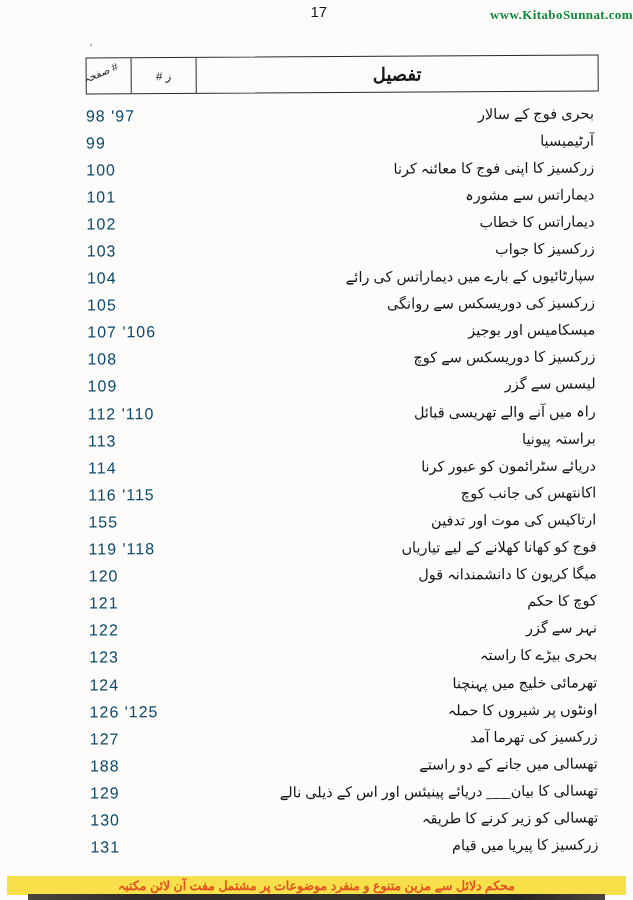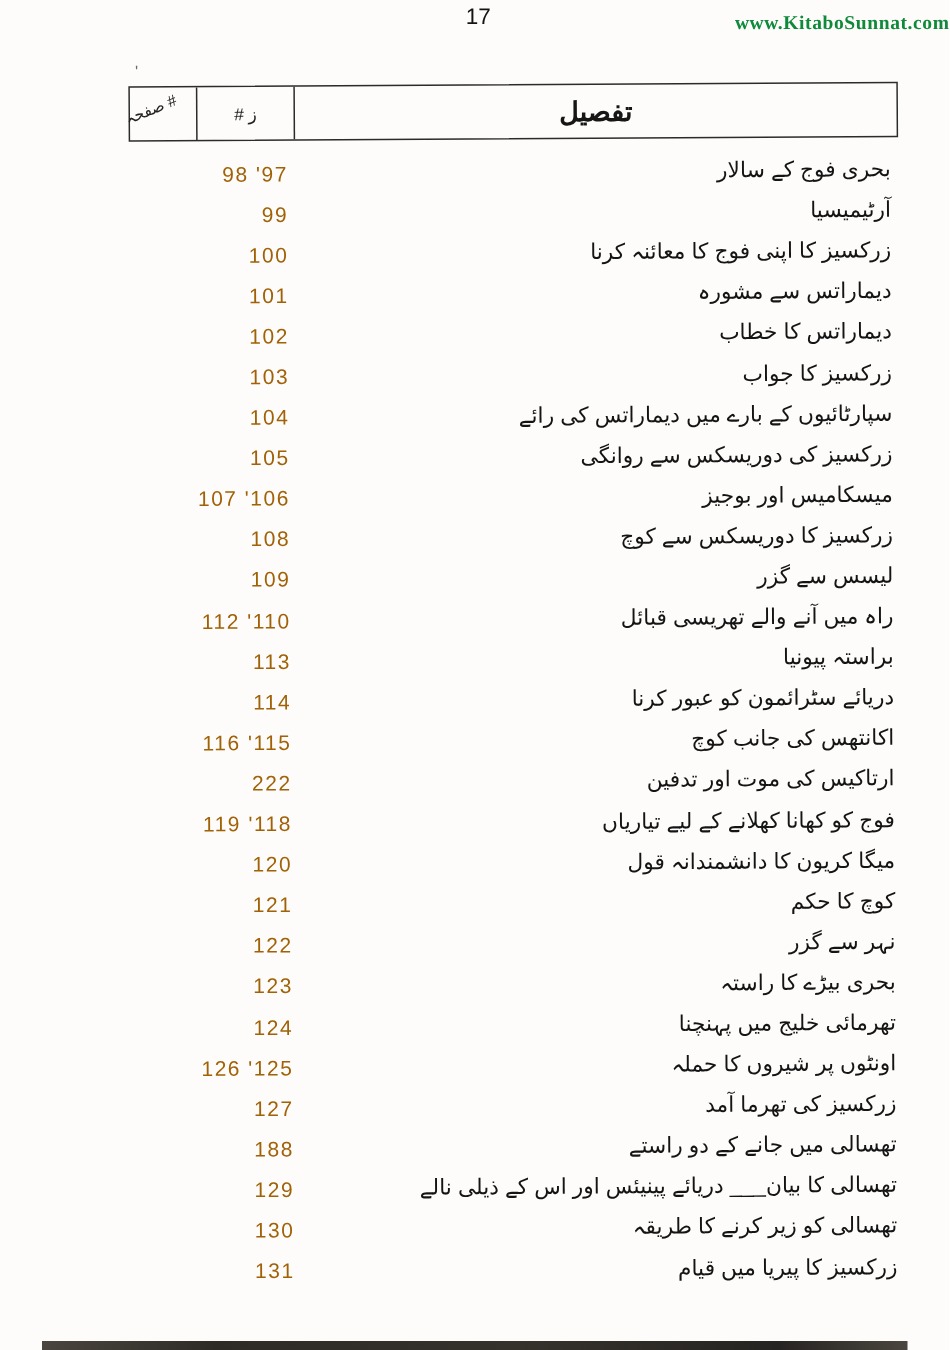--- a/index.html
+++ b/index.html
@@ -62,23 +62,23 @@
     font-size:11.5px; direction:ltr; color:#222;
   }
   .hcell.detail-col {
     flex:1; display:flex; align-items:center; justify-content:center;
     font-size:18px; font-weight:bold; direction:rtl;
   }
 
   .toc-body { padding-top:8px; }
   .toc-row { display:flex; height:27.1px; align-items:center; }
   .cell.num {
-    width:110px; text-align:right; padding-right:4px;
-    font-size:14px; letter-spacing:1px; direction:ltr;
-    color:#a16207;
+    width:110px; text-align:left; padding-right:4px;
+    font-size:16px; letter-spacing:1px; direction:ltr;
+    color:#0c4a6e;
   }
   .cell.detail {
     flex:1; direction:rtl; text-align:right; padding-right:5px;
     font-size:14.5px; color:#141414; white-space:nowrap; overflow:visible;
   }
 
   
   .footer-bar {
     position:absolute; left:7px; right:7px; bottom:5px; height:19px;
     background:#f8e04b;
@@ -174,21 +174,21 @@
         </div>
         <div class="toc-row">
           <div class="cell num">114</div>
           <div class="cell detail">دریائے سٹرائمون کو عبور کرنا</div>
         </div>
         <div class="toc-row">
           <div class="cell num">116 '115</div>
           <div class="cell detail">اکانتھس کی جانب کوچ</div>
         </div>
         <div class="toc-row">
-          <div class="cell num">222</div>
+          <div class="cell num">155</div>
           <div class="cell detail">ارتاکیس کی موت اور تدفین</div>
         </div>
         <div class="toc-row">
           <div class="cell num">119 '118</div>
           <div class="cell detail">فوج کو کھانا کھلانے کے لیے تیاریاں</div>
         </div>
         <div class="toc-row">
           <div class="cell num">120</div>
           <div class="cell detail">میگا کریون کا دانشمندانہ قول</div>
         </div>
@@ -228,15 +228,18 @@
           <div class="cell num">130</div>
           <div class="cell detail">تھسالی کو زیر کرنے کا طریقہ</div>
         </div>
         <div class="toc-row">
           <div class="cell num">131</div>
           <div class="cell detail">زرکسیز کا پیریا میں قیام</div>
         </div>
       </div>
   </div>
 
+  <div class="footer-bar">
+    <span class="footer-text">محکم دلائل سے مزین متنوع و منفرد موضوعات پر مشتمل مفت آن لائن مکتبہ</span>
+  </div>
   <div class="bottom-edge"></div>
 
 </div>
 
 </body></html>

